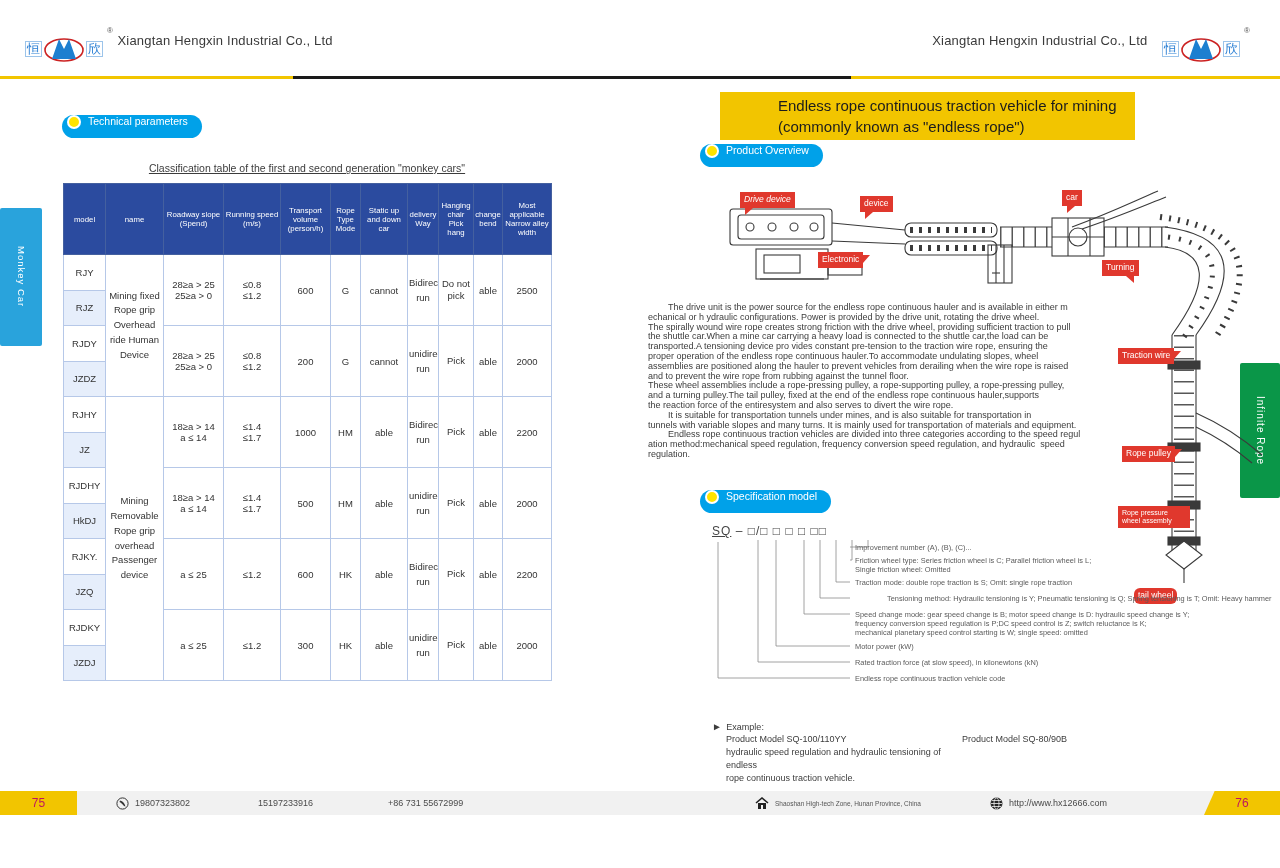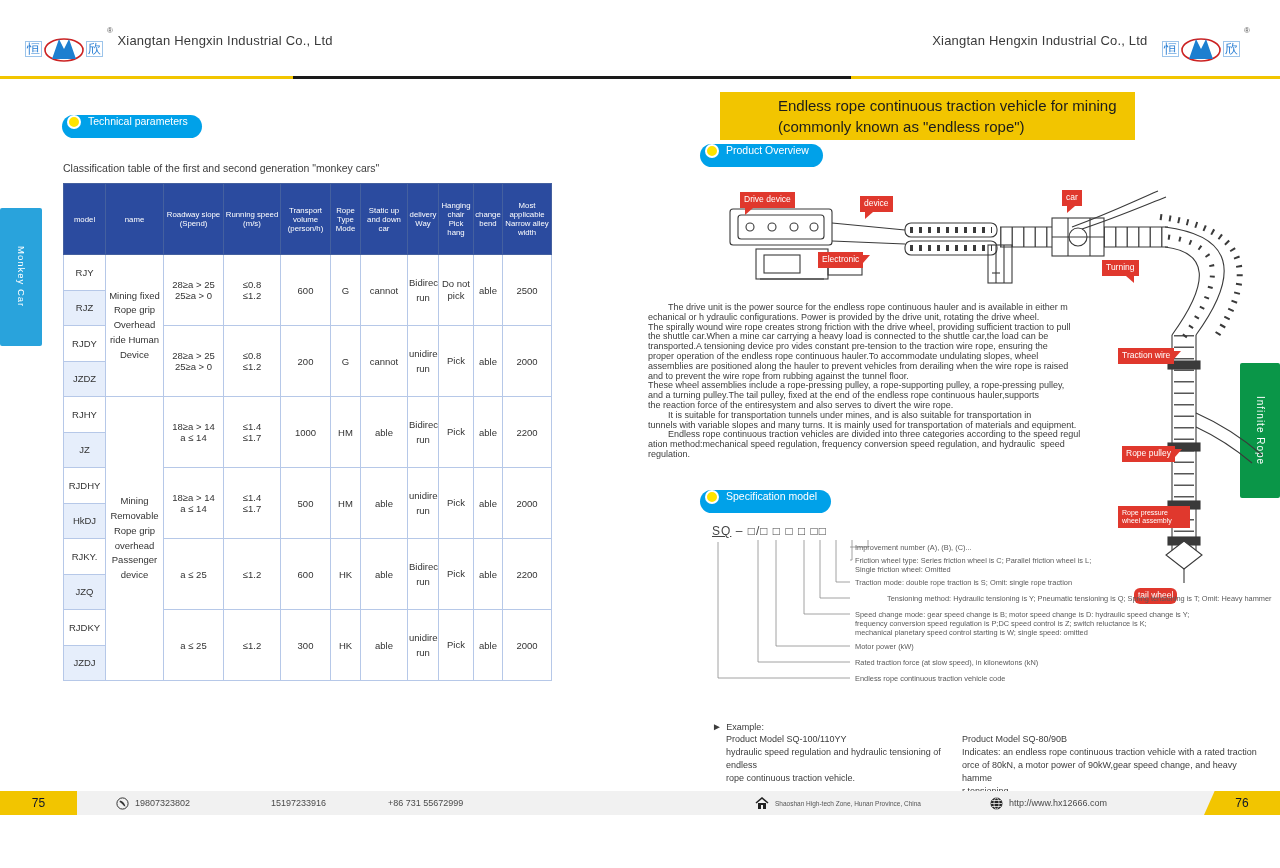--- a/index.html
+++ b/index.html
@@ -58,21 +58,21 @@
   .flag.tail-br::after{right:5px;bottom:-7px;border-top:7px solid #e0382d;border-left:8px solid transparent;}
   .flag.tail-r::after{right:-7px;top:3px;border-left:7px solid #e0382d;border-bottom:8px solid transparent;}
 
   .spec-label{position:absolute;left:855px;font-size:7.4px;color:#5a5a5a;white-space:pre-line;line-height:9.2px;}
   .spec-model{position:absolute;left:712px;top:524px;font-size:12px;color:#444;letter-spacing:1px;}
   .spec-model .sq{text-decoration:underline;}
   .ex-line{font-size:9px;color:#3c3c3c;line-height:13px;}
 
   
   .footer{position:absolute;left:0;top:791px;width:1280px;height:24px;background:#f1f1f1;}
-  .pageno{position:absolute;top:791px;height:24px;background:#f2c500;color:#0f172a;font-size:12px;
+  .pageno{position:absolute;top:791px;height:24px;background:#f2c500;color:#be185d;font-size:12px;
           display:flex;align-items:center;justify-content:center;}
   .fitem{position:absolute;top:791px;height:24px;display:flex;align-items:center;font-size:9px;color:#4a4a4a;}
   .ficon{margin-right:6px;display:inline-flex;}
   .addr{font-size:6.5px;color:#555;}
 </style>
 </head>
 <body>
 
 <div class="abs" style="left:25px;top:33px;">
   <span class="logo" style="margin-right:10px;">
@@ -109,21 +109,21 @@
 </div>
 <div class="sidetab" style="left:1240px;top:363px;width:40px;height:135px;background:#0a9648;font-size:10px;">
   <span>Infinite Rope</span>
 </div>
 
 <div class="pill" style="left:62px;top:115px;">
   <span class="dot"></span>
   <span class="ptxt">Technical parameters</span>
 </div>
 
-<div class="abs tbl-title" style="left:63px;top:162px;width:488px;">Classification table of the first and second generation "monkey cars"</div>
+<div class="abs tbl-title" style="left:63px;top:162px;width:488px;text-align:center;text-decoration:underline;">Classification table of the first and second generation "monkey cars"</div>
 
 <table class="monkey abs" style="left:63px;top:183px;">
   <colgroup>
     <col style="width:42px">
       <col style="width:58px">
       <col style="width:60px">
       <col style="width:57px">
     <col style="width:50px">
       <col style="width:30px">
       <col style="width:47px">
@@ -336,21 +336,21 @@
   <rect x="468" y="352" width="32" height="8" fill="#3a3a3a"></rect>
 
   <path d="M496 228 Q 532 244, 562 270"></path>
   <path d="M496 242 Q 526 256, 552 278"></path>
 
   <polygon points="484,356 502,370 484,384 466,370" fill="#fff"></polygon>
   <line x1="484" y1="384" x2="484" y2="398"></line>
 </svg>
 
 <div id="flags">
-    <div class="flag tail-bl" style="left: 740px; top: 192px;">Drive device</div>
+    <div class="flag tail-bl" style="left: 740px; top: 192px; font-style: italic;">Drive device</div>
     <div class="flag tail-bl" style="left: 860px; top: 196px;">device</div>
     <div class="flag tail-bl" style="left: 1062px; top: 190px;">car</div>
     <div class="flag tail-r" style="left: 818px; top: 252px;">Electronic</div>
     <div class="flag tail-br" style="left: 1102px; top: 260px;">Turning</div>
     <div class="flag tail-r" style="left: 1118px; top: 348px;">Traction wire</div>
     <div class="flag tail-r" style="left: 1122px; top: 446px;">Rope pulley</div>
     <div class="flag tail-none small" style="left: 1118px; top: 506px;">Rope pressure wheel assembly</div>
     <div class="flag tail-none" style="left: 1134px; top: 588px; border-radius: 6px;">tail wheel</div>
   </div>
 
@@ -413,40 +413,35 @@
 </div>
 <div class="abs" style="left:726px;top:733px;width:230px;">
   <div class="ex-line">Product Model SQ-100/110YY</div>
   <div id="exleft">
       <div class="ex-line">hydraulic speed regulation and hydraulic tensioning of endless</div>
       <div class="ex-line">rope continuous traction vehicle.</div>
     </div>
 </div>
 <div class="abs" style="left:962px;top:733px;width:300px;">
   <div class="ex-line">Product Model SQ-80/90B</div>
-  <div id="exright">
-      <div class="ex-line">Indicates: an endless rope continuous traction vehicle with a rated traction</div>
-      <div class="ex-line">orce of 80kN, a motor power of 90kW,gear speed change, and heavy hamme</div>
-      <div class="ex-line">r tensioning.</div>
-    </div>
 </div>
 
 <div class="footer"></div>
 <div class="pageno" style="left:0;width:77px;">75</div>
 
 <div class="fitem" style="left:116px;">
   <span class="ficon">
     <svg width="13" height="13" viewBox="0 0 13 13">
         <circle cx="6.5" cy="6.5" r="5.6" fill="none" stroke="#333" stroke-width="1"></circle>
         <path d="M4 3.5 C7 4.5 8.5 6 9.5 9.5 L8 9 C6.5 7 5.5 6 3.5 5 Z" fill="#333"></path>
       </svg>
   </span>
   <span>19807323802</span>
 </div>
-<div class="fitem" style="left:258px;margin-left:13px;">
+<div class="fitem" style="left:258px;">
   <span>15197233916</span>
 </div>
 <div class="fitem" style="left:388px;">
   <span>+86 731 55672999</span>
 </div>
 
 <div class="fitem" style="left:755px;">
   <span class="ficon">
     <svg width="14" height="13" viewBox="0 0 14 13">
         <path d="M1 6 L7 1 L13 6" fill="none" stroke="#222" stroke-width="1.6"></path>

